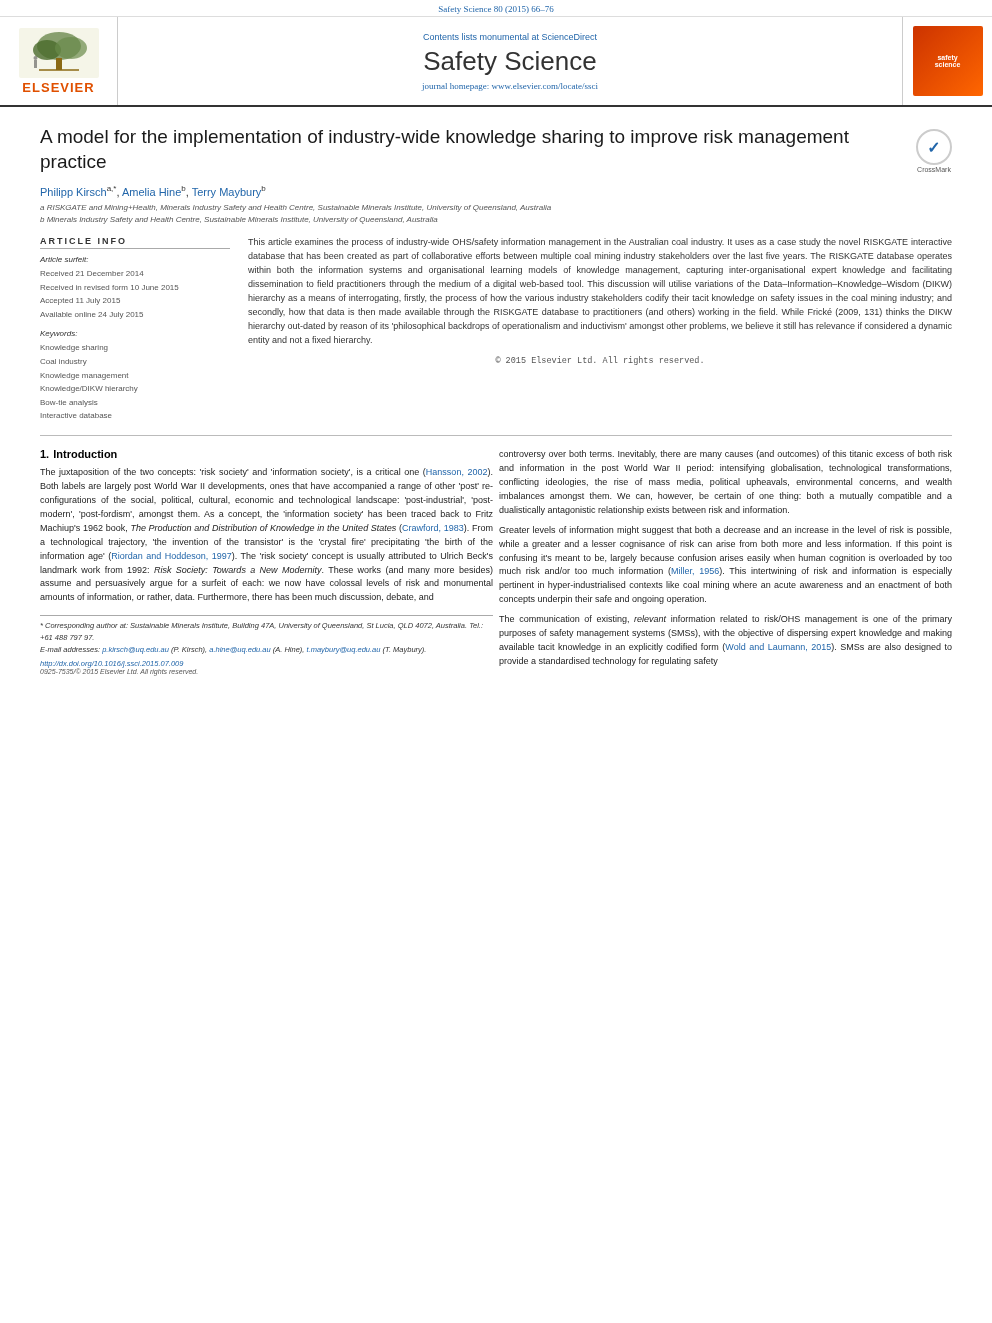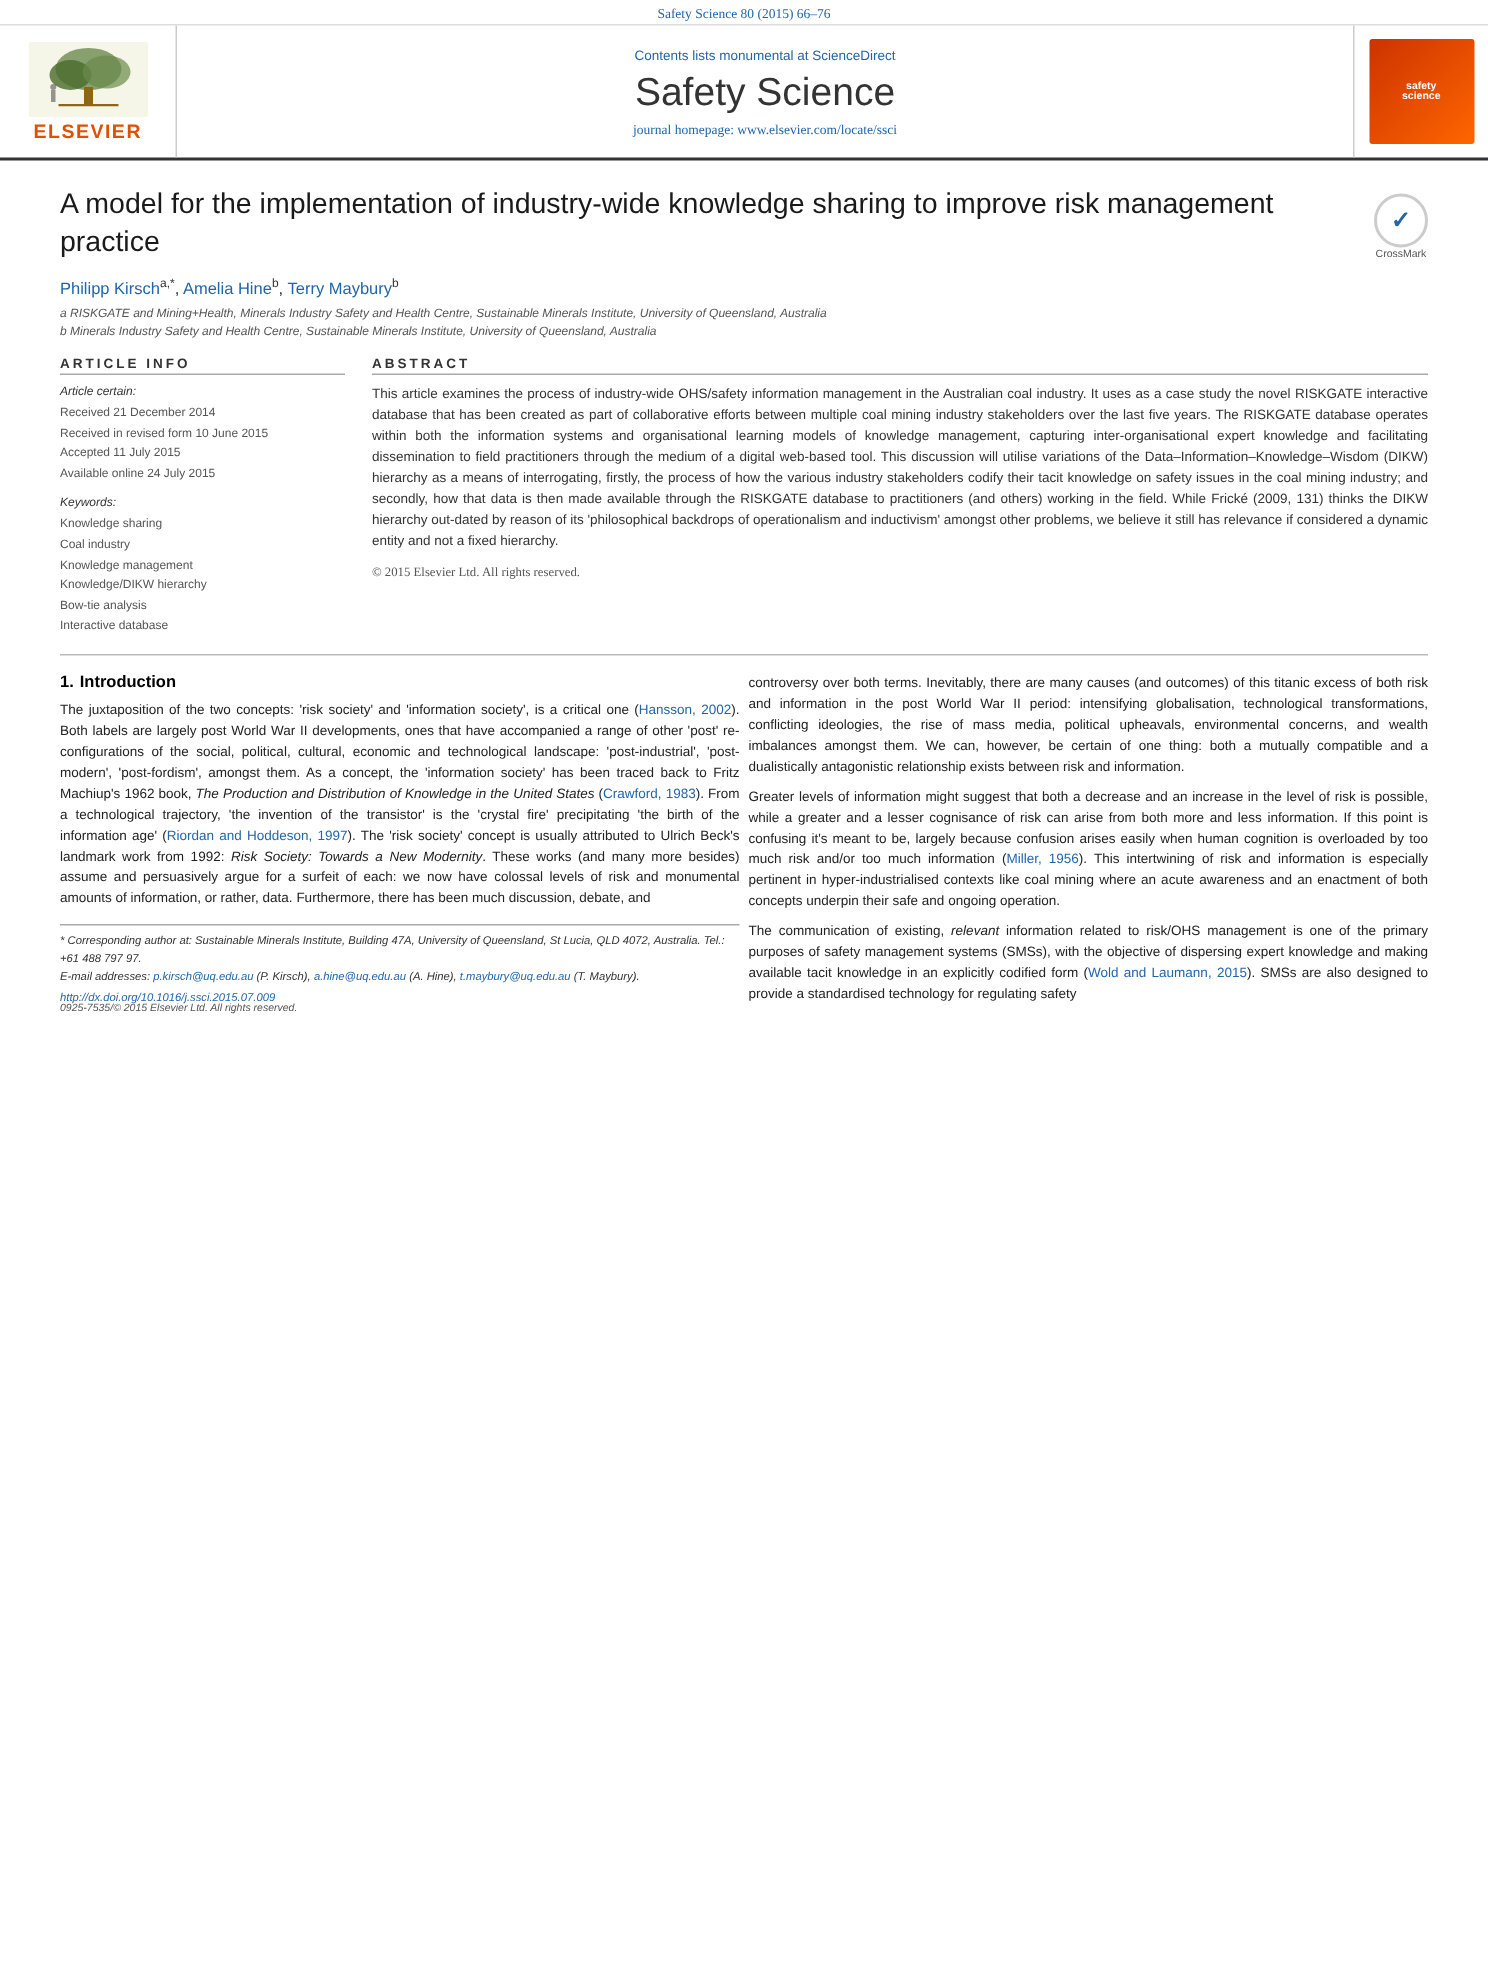--- a/index.html
+++ b/index.html
@@ -232,23 +232,23 @@
     .abstract-text {
       font-size: 9px;
       font-family: Arial, sans-serif;
       color: #333;
       line-height: 1.55;
       text-align: justify;
     }
     .copyright-line {
       font-size: 8.5px;
       color: #555;
-      text-align: left;
+      text-align: center;
       margin-top: 8px;
-      font-family: Liberation Serif, serif;
+      font-family: Liberation Mono, monospace;
     }
 
     .divider {
       border: none;
       border-top: 1px solid #bbb;
       margin: 12px 0;
     }
 
     .body-two-col {
       display: flex;
@@ -369,40 +369,39 @@
 
   <div class="affiliations">
     <div>a RISKGATE and Mining+Health, Minerals Industry Safety and Health Centre, Sustainable Minerals Institute, University of Queensland, Australia</div>
     <div>b Minerals Industry Safety and Health Centre, Sustainable Minerals Institute, University of Queensland, Australia</div>
   </div>
 
   <div class="two-col">
 
     <div class="article-info">
       <div class="article-info-title">ARTICLE INFO</div>
-      <div class="article-info-subtitle">Article certain:</div>
+      <div class="article-info-subtitle">Article surfeit:</div>
       <div class="article-info-dates">
         <div>Received 21 December 2014</div>
         <div>Received in revised form 10 June 2015</div>
         <div>Accepted 11 July 2015</div>
         <div>Available online 24 July 2015</div>
       </div>
       <div class="keywords-title">Keywords:</div>
       <div class="keywords-list">
         <div>Knowledge sharing</div>
         <div>Coal industry</div>
         <div>Knowledge management</div>
         <div>Knowledge/DIKW hierarchy</div>
         <div>Bow-tie analysis</div>
         <div>Interactive database</div>
       </div>
     </div>
 
     <div class="abstract-col">
-      <div class="abstract-title">ABSTRACT</div>
       <div class="abstract-text">This article examines the process of industry-wide OHS/safety information management in the Australian coal industry. It uses as a case study the novel RISKGATE interactive database that has been created as part of collaborative efforts between multiple coal mining industry stakeholders over the last five years. The RISKGATE database operates within both the information systems and organisational learning models of knowledge management, capturing inter-organisational expert knowledge and facilitating dissemination to field practitioners through the medium of a digital web-based tool. This discussion will utilise variations of the Data–Information–Knowledge–Wisdom (DIKW) hierarchy as a means of interrogating, firstly, the process of how the various industry stakeholders codify their tacit knowledge on safety issues in the coal mining industry; and secondly, how that data is then made available through the RISKGATE database to practitioners (and others) working in the field. While Frické (2009, 131) thinks the DIKW hierarchy out-dated by reason of its 'philosophical backdrops of operationalism and inductivism' amongst other problems, we believe it still has relevance if considered a dynamic entity and not a fixed hierarchy.</div>
       <div class="copyright-line">© 2015 Elsevier Ltd. All rights reserved.</div>
     </div>
 
   </div>
 
   <hr class="divider">
 
   <div class="body-two-col">
 

